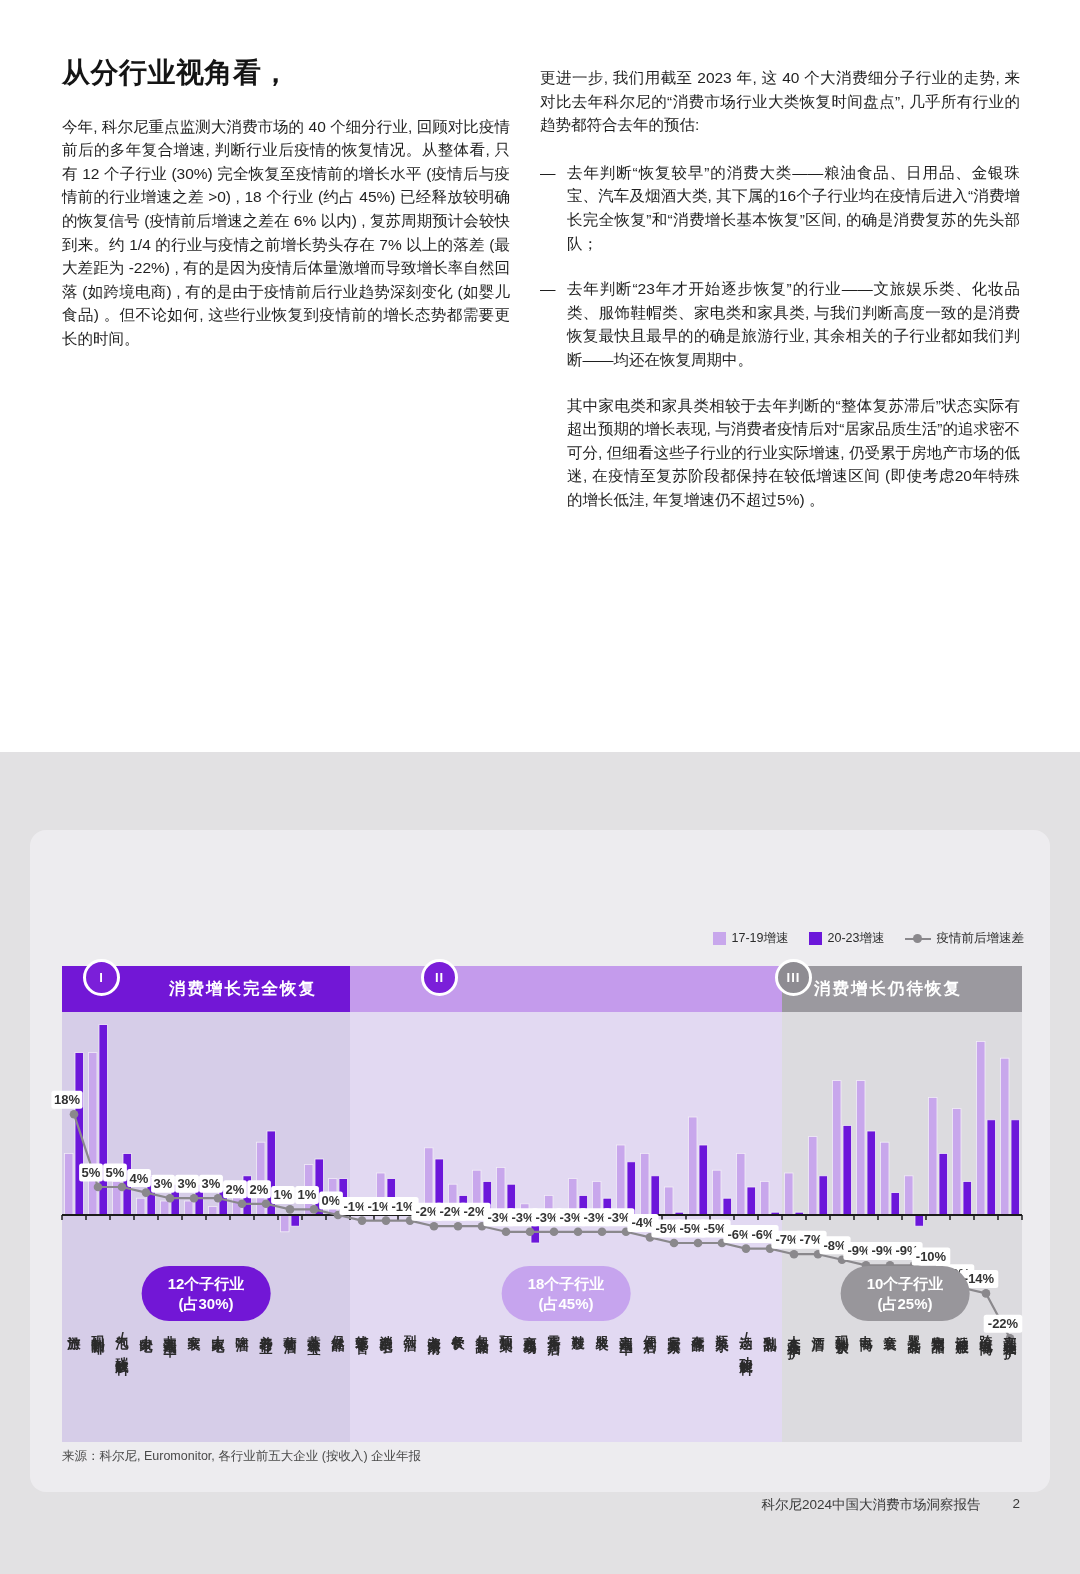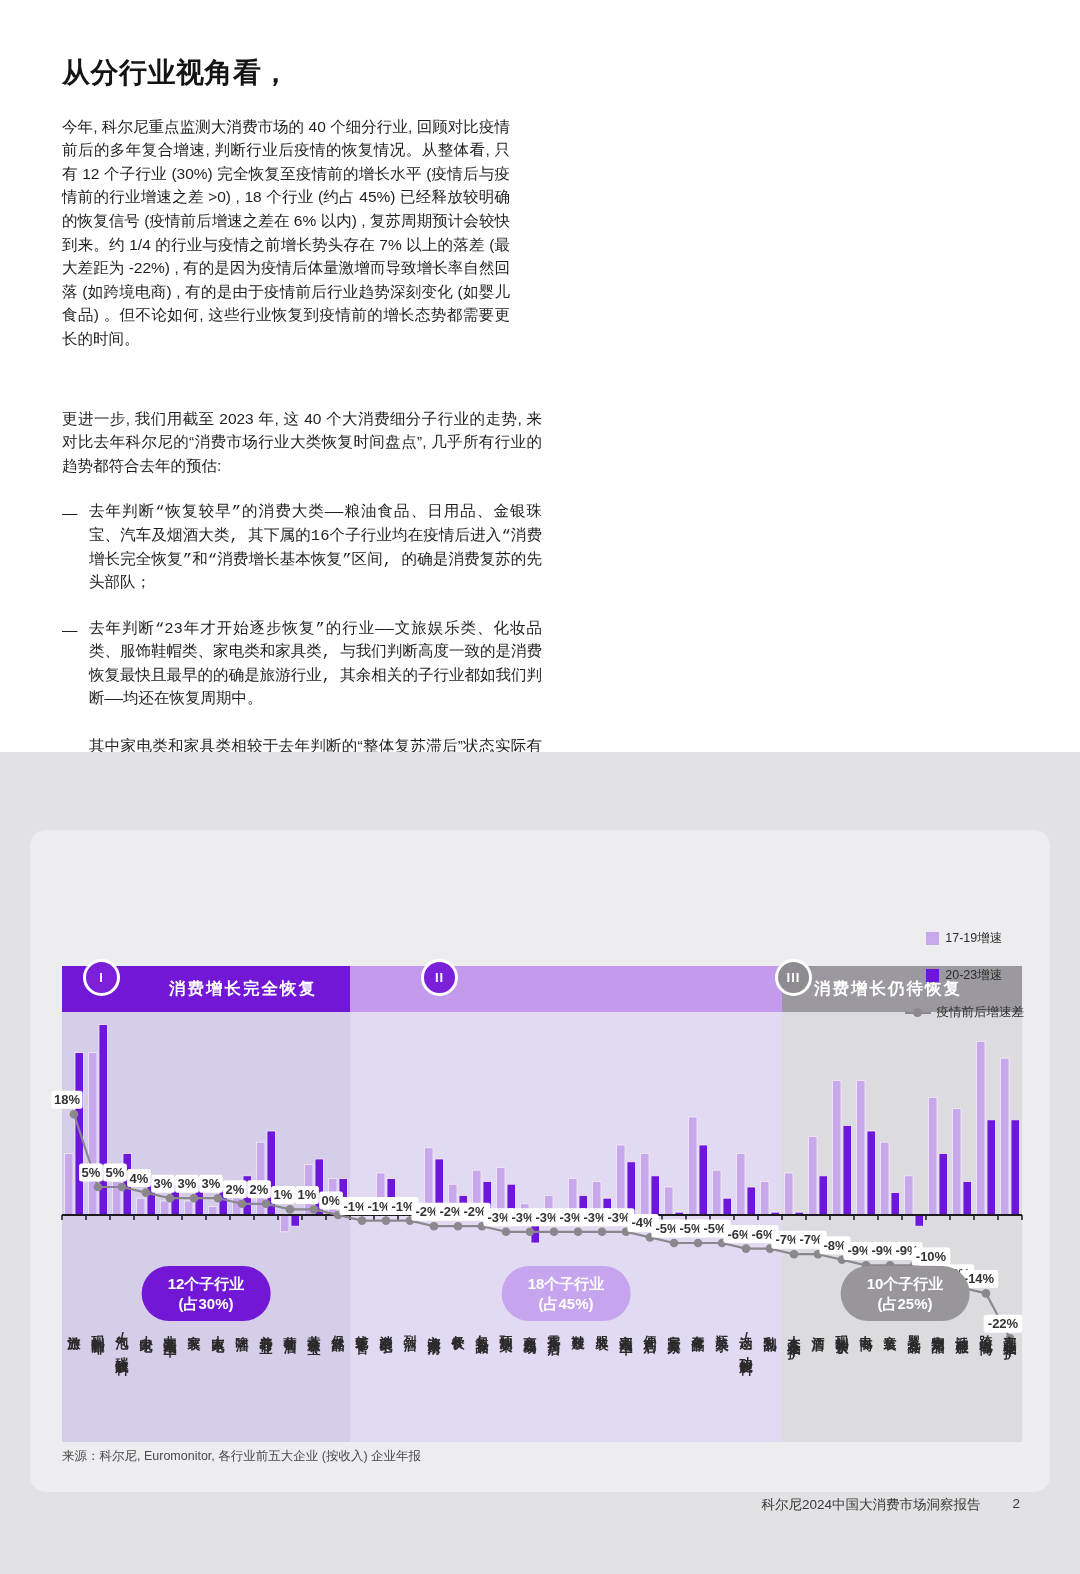--- a/index.html
+++ b/index.html
@@ -1,33 +1,33 @@
 <!DOCTYPE html>
 <html><head>
 <meta charset="utf-8">
 <style>
   html,body{margin:0;padding:0;background:#ffffff;}
   body{font-family:"Liberation Sans","DejaVu Sans",sans-serif;-webkit-font-smoothing:antialiased;}
   .page{width:1080px;height:1574px;position:relative;background:#ffffff;overflow:hidden;margin:0 auto;}
 
   
-  .article{display:flex;gap:30px;padding:56px 60px 0 62px;box-sizing:border-box;height:752px;flex-direction:column;}
+  .article{display:flex;gap:30px;padding:56px 60px 0 62px;box-sizing:border-box;height:752px;}
   .col-l{width:448px;flex:none;}
   .col-r{width:480px;flex:none;padding-top:2px;}
   .title{font-size:28px;font-weight:600;color:#141414;letter-spacing:.5px;margin:0 0 25px;line-height:1.2;}
-  .body{font-size:15.5px;line-height:23.6px;color:#1f1f1f;text-align:justify;margin:0 0 24px;}
+  .body{font-size:15.5px;line-height:23.6px;color:#1f1f1f;text-align:justify;margin:8px 0 24px;}
   .bullet{display:flex;margin:0 0 22px;}
   .dash{width:27px;flex:none;font-size:15.5px;line-height:23.6px;color:#1f1f1f;}
-  .btext{flex:1;font-size:15.5px;line-height:23.6px;color:#1f1f1f;text-align:justify;font-family:Liberation Mono, monospace;}
+  .btext{flex:1;font-size:15.5px;line-height:23.6px;color:#1f1f1f;text-align:justify;}
   .indented{margin-left:27px;}
 
   
   .chart-sec{position:relative;height:822px;background:#E2E1E3;}
   .card{position:relative;width:1020px;height:662px;margin:0 auto;top:78px;background:#EDECEF;border-radius:16px;}
-  .legend{position:absolute;top:100px;right:26px;display:flex;gap:20px;align-items:center;font-size:12.5px;color:#2c2c2c;z-index:5;flex-direction:column;}
+  .legend{position:absolute;top:100px;right:26px;display:flex;gap:20px;align-items:center;font-size:12.5px;color:#2c2c2c;z-index:5;}
   .leg-item{display:flex;align-items:center;gap:6px;}
   .sw{width:13px;height:13px;display:inline-block;}
   .linedot{position:relative;width:26px;height:9px;display:inline-block;}
   .linedot::before{content:"";position:absolute;left:0;top:4px;width:26px;height:2px;background:#8A888C;}
   .linedot::after{content:"";position:absolute;left:8.5px;top:0;width:9px;height:9px;border-radius:50%;background:#8A888C;}
 
   .chart{position:absolute;inset:0;}
   .band{position:absolute;}
   .hdr{position:absolute;}
   .hdrtitle{position:absolute;transform:translateX(-50%);display:flex;align-items:center;color:#fff;

